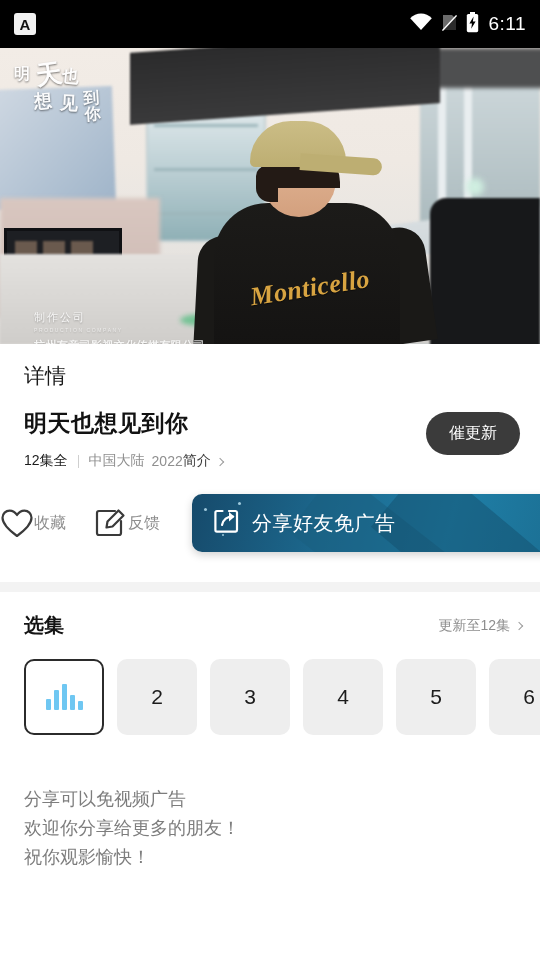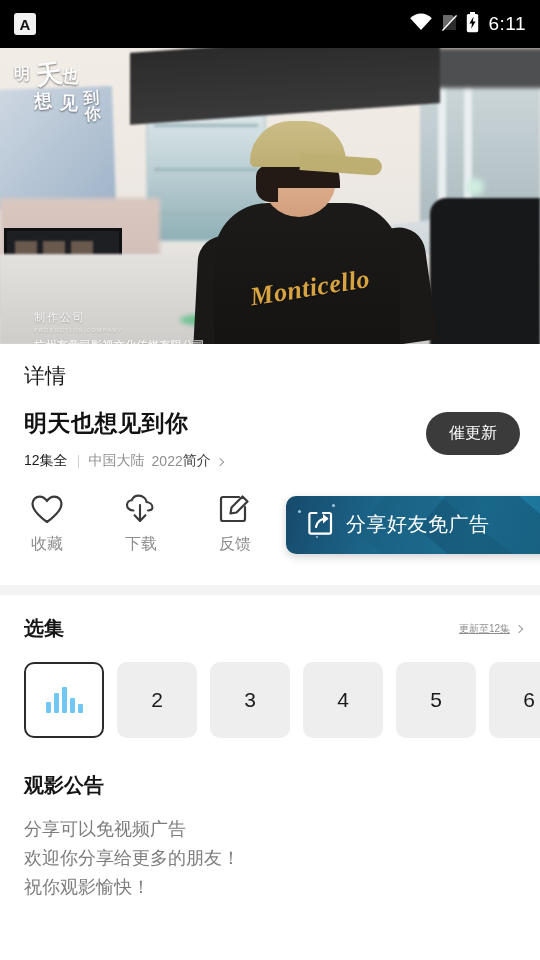--- a/index.html
+++ b/index.html
@@ -210,22 +210,22 @@
     background:#3b3b3b; color:#fff; font-size:16px;
     padding:11px 23px; border-radius:22px; border:none;
     margin-top:4px; white-space:nowrap;
   }
 
   
   .actions{
     display:flex; align-items:center; padding:24px 0 0 0;
   }
   .act{
-    width:94px; display:flex; flex-direction:column;
-    align-items:center; gap:9px;
+    width:94px; display:flex; flex-direction:row;
+    align-items:center; gap:0;
   }
   .act .lbl{ font-size:16px; color:#8e8e8e; }
   .act svg{ display:block; }
 
   .share{
     flex:1; margin-left:4px; margin-right:-28px;
     height:58px; border-radius:10px; position:relative; overflow:hidden;
     display:flex; align-items:center; padding-left:18px; gap:12px;
     box-shadow:0 3px 8px rgba(0,0,0,.18);
   }
@@ -254,22 +254,22 @@
 
   
   .sep{ height:10px; background:#f3f3f3; margin-top:30px; }
 
   
   .ep-head{
     display:flex; align-items:center; padding:20px 18px 0 24px;
   }
   .ep-title{ font-size:20px; font-weight:bold; color:#141414;font-family:Liberation Mono, monospace; }
   .ep-more{
-    margin-left:auto; font-size:10px; color:#8d8d8d;
-    display:flex; align-items:center;text-decoration:underline;
+    margin-left:auto; font-size:14px; color:#8d8d8d;
+    display:flex; align-items:center;
   }
   .ep-row{
     display:flex; gap:13px; padding:20px 0 0 24px; overflow:hidden;
   }
   .ep{
     min-width:80px; width:80px; height:76px; border-radius:10px;
     background:#eeeeee; display:flex; align-items:center;
     justify-content:center; font-size:21px; color:#1b1b1b;
   }
   .ep.current{
@@ -394,30 +394,20 @@
 
   <div class="act">
     <span>
       <svg width="34" height="31" viewBox="0 0 34 31">
         <path d="M17 28 C6 20 2.5 15 2.5 9.8 C2.5 5.6 5.8 2.6 9.6 2.6 C12.5 2.6 15.3 4.4 17 7 C18.7 4.4 21.5 2.6 24.4 2.6 C28.2 2.6 31.5 5.6 31.5 9.8 C31.5 15 28 20 17 28 Z" fill="none" stroke="#3a3a3a" stroke-width="2.2" stroke-linejoin="round"></path>
       </svg>
     </span>
     <span class="lbl">收藏</span>
   </div>
 
-  <div class="act">
-    <span>
-      <svg width="34" height="31" viewBox="0 0 34 31">
-        <path d="M9.5 16.5 C5.6 16.5 3 14 3 11.2 C3 8.6 5 6.4 7.8 6.2 C8.8 3.4 11.6 1.6 14.8 1.6 C18.8 1.6 22.1 4.4 22.6 8 C25.8 8.3 28.4 10.6 28.4 13.3 C28.4 15.2 26.6 16.5 24 16.5" fill="none" stroke="#3a3a3a" stroke-width="2.1" stroke-linecap="round"></path>
-        <line x1="16" y1="11" x2="16" y2="26.5" stroke="#3a3a3a" stroke-width="2.1" stroke-linecap="round"></line>
-        <path d="M10.6 21.2 L16 27 L21.4 21.2" fill="none" stroke="#3a3a3a" stroke-width="2.1" stroke-linecap="round" stroke-linejoin="round"></path>
-      </svg>
-    </span>
-    <span class="lbl">下载</span>
-  </div>
 
   <div class="act">
     <span>
       <svg width="34" height="31" viewBox="0 0 34 31">
         <path d="M21 3 H5 A2 2 0 0 0 3 5 V25 A2 2 0 0 0 5 27 H25 A2 2 0 0 0 27 25 V13" fill="none" stroke="#3a3a3a" stroke-width="2.2" stroke-linecap="round" stroke-linejoin="round"></path>
         <path d="M24.5 2.5 L29.5 7.5 L18.5 18.5 L12.5 19.5 L13.5 13.5 Z" fill="none" stroke="#3a3a3a" stroke-width="2.2" stroke-linejoin="round"></path>
       </svg>
     </span>
     <span class="lbl">反馈</span>
   </div>
@@ -461,19 +451,18 @@
     </span>
   </div>
   <div class="ep">2</div>
   <div class="ep">3</div>
   <div class="ep">4</div>
   <div class="ep">5</div>
   <div class="ep">6</div>
 </div>
 
 <div class="notice">
-  <div class="n-title">观影公告</div>
   <div class="n-body">
     <div>分享可以免视频广告</div>
     <div>欢迎你分享给更多的朋友！</div>
     <div>祝你观影愉快！</div>
   </div>
 </div>
 
 </body></html>

